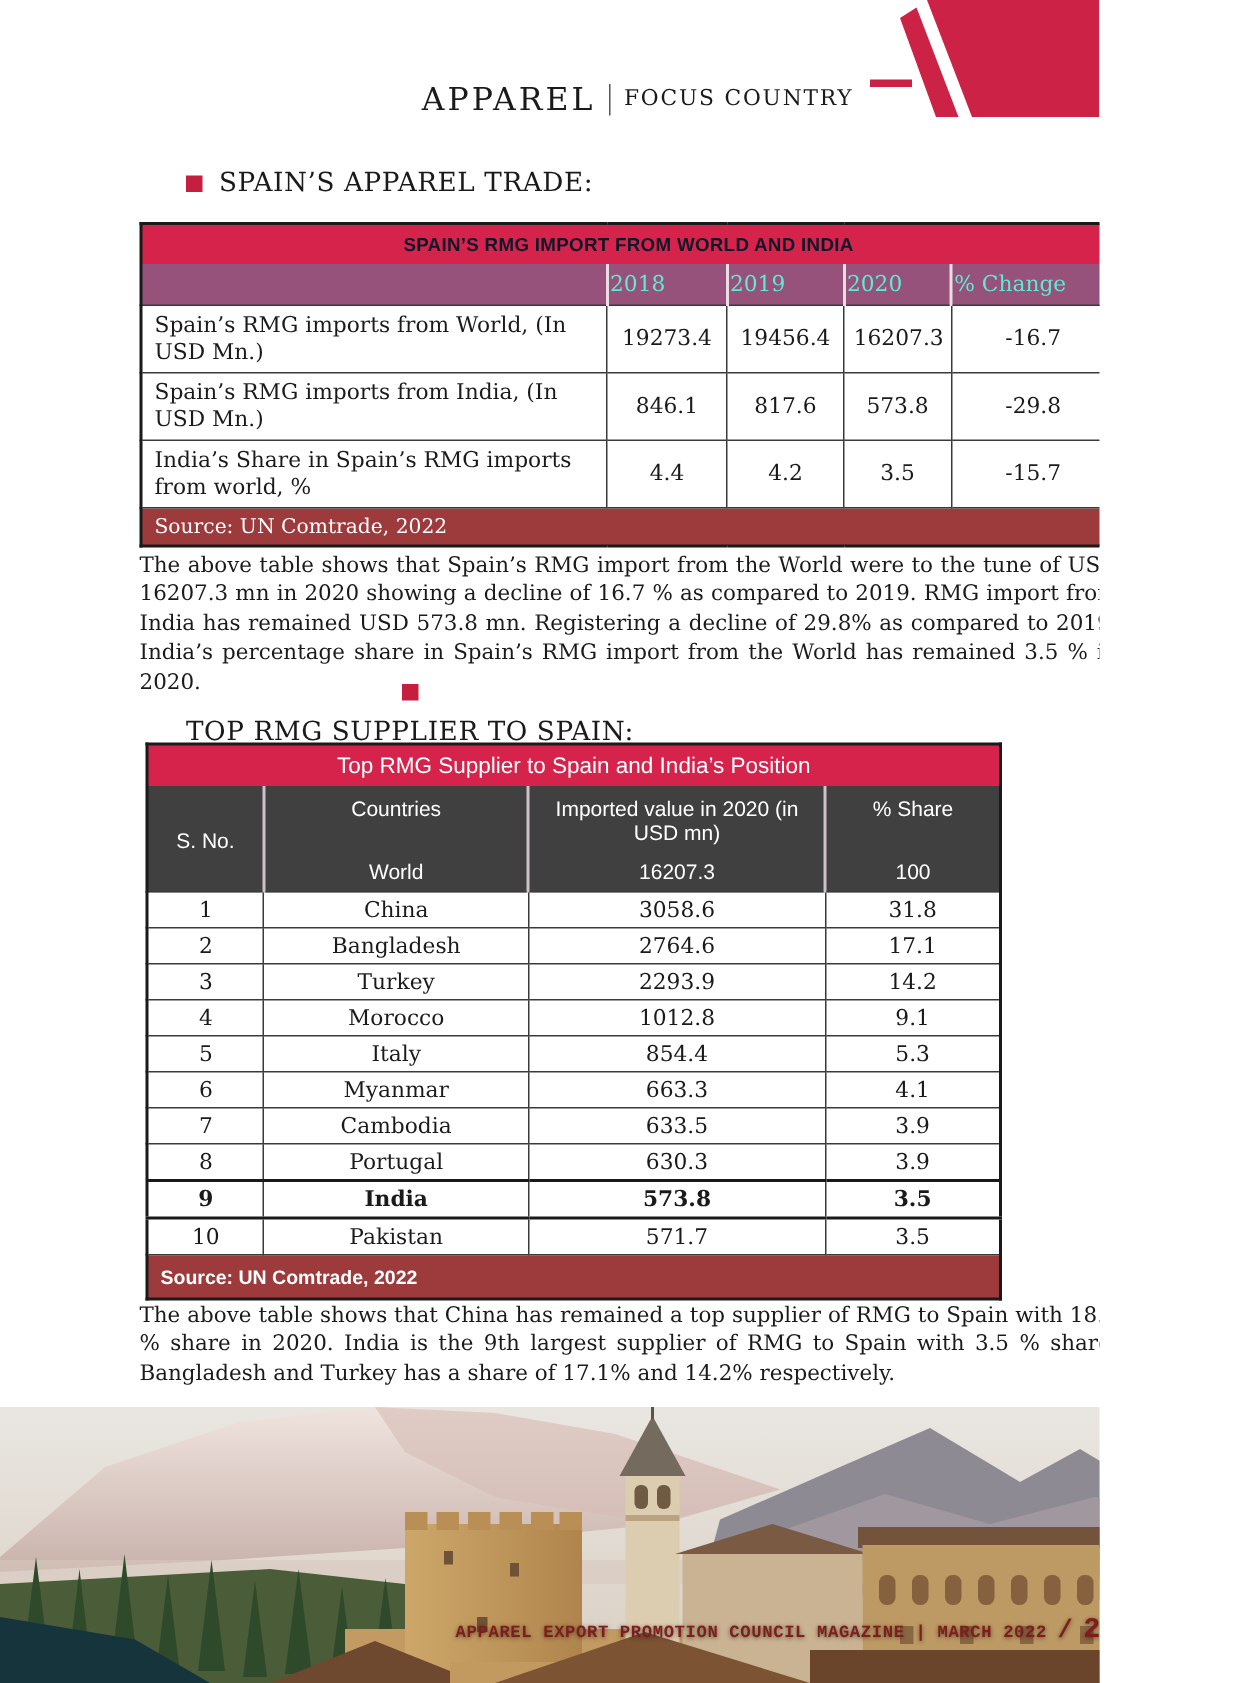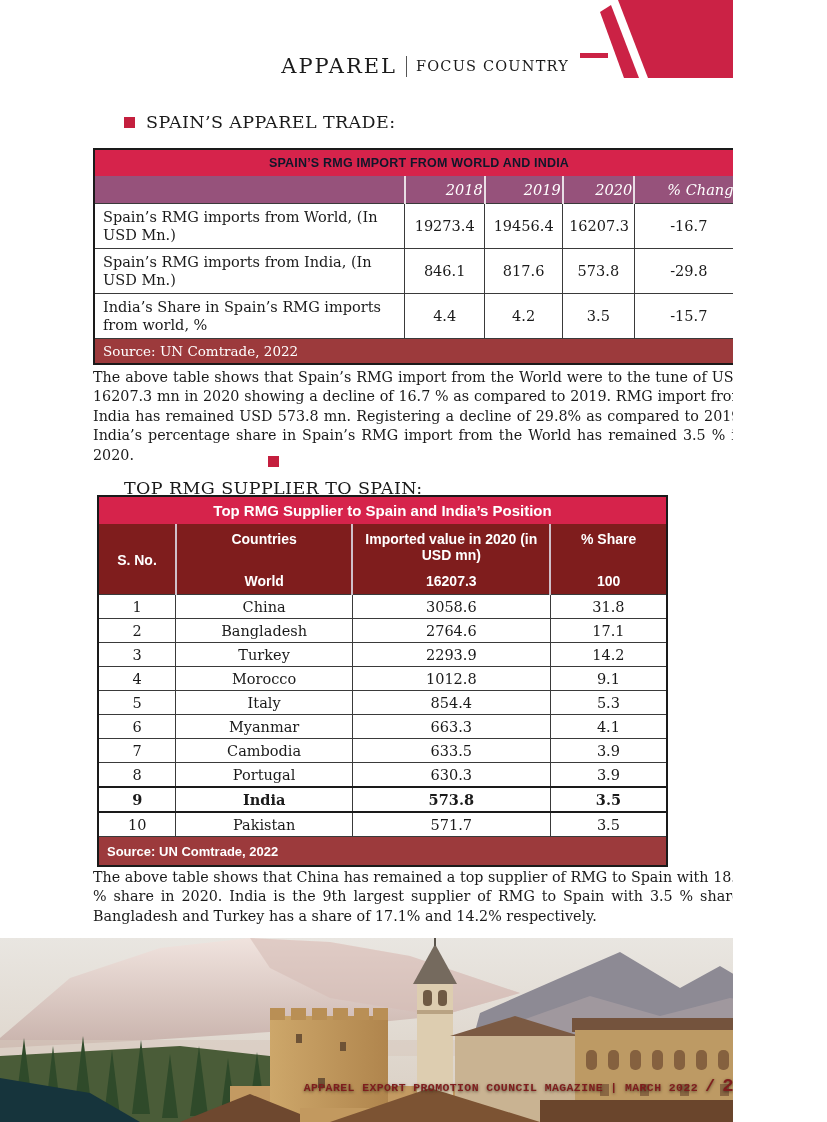--- a/index.html
+++ b/index.html
@@ -18,39 +18,39 @@
   .section-heading .bullet{width:11px;height:11px;background:#c41f3e;flex:0 0 auto;}
   .section-heading .sh-text{font-size:17.5px;letter-spacing:.4px;}
   .sh1{top:112px;}
   .sh2{top:456px;flex-direction:column;}
 
   
   table{border-collapse:collapse;table-layout:fixed;}
   .t1{position:absolute;left:93px;top:148px;width:652px;font-size:14.5px;border:2px solid #1a1a1a;}
   .t1 .title-bar th{background:#d6234b;color:#0f172a;font-family:"Liberation Sans",sans-serif;
       font-weight:bold;font-size:12.5px;height:24px;letter-spacing:.2px;text-align:center;}
-  .t1 .head-row th{background:#96527b;color:#ffffff;font-weight:normal;font-size:14.5px;height:25px;text-align:right;font-style:italic;}
+  .t1 .head-row th{background:#96527b;color:#5eead4;font-weight:normal;font-size:14.5px;height:25px;text-align:left;}
   .t1 .head-row th + th{border-left:2px solid #e8dde4;}
   .t1 tbody td{border:1px solid #3a3a3a;height:40px;text-align:center;padding:2px 6px;background:#fff;}
   .t1 tbody td.lbl{text-align:left;padding-left:8px;line-height:1.25;}
   .t1 tfoot td{background:#9c3a3c;color:#fff;height:22px;text-align:left;
       padding-left:8px;font-size:13.5px;}
 
   
   .para{position:absolute;left:93px;width:652px;margin:0;font-size:14.3px;line-height:19.4px;
         text-align:justify;}
   .p1{top:368px;}
   .p2{top:868px;}
 
   
   .t2{position:absolute;left:97px;top:495px;width:571px;font-size:14.5px;border:2px solid #1a1a1a;}
   .t2 .title-bar th{background:#d6234b;color:#fff;font-family:"Liberation Sans",sans-serif;
-      font-weight:bold;font-size:15px;height:25px;text-align:center;margin-left:31px;}
-  .t2 .head-row th{background:#7f1d1d;color:#fff;font-family:"Liberation Sans",sans-serif;
-      font-weight:bold;font-size:14px;height:70px;padding:0;vertical-align:top;}
+      font-weight:normal;font-size:15px;height:25px;text-align:center;margin-left:31px;}
+  .t2 .head-row th{background:#404040;color:#fff;font-family:"Liberation Sans",sans-serif;
+      font-weight:normal;font-size:14px;height:70px;padding:0;vertical-align:top;}
   .t2 .head-row th + th{border-left:2px solid #cfc0ca;}
   .t2 .hwrap{display:flex;flex-direction:column;justify-content:space-between;align-items:center;
       height:70px;box-sizing:border-box;padding:7px 4px 5px 4px;line-height:1.15;}
   .t2 .hwrap.center{justify-content:center;}
   .t2 tbody td{border:1px solid #3a3a3a;height:23px;text-align:center;padding:0 4px;background:#fff;}
   .t2 tbody tr.bold-row td{font-weight:bold;border-top:2px solid #1a1a1a;border-bottom:2px solid #1a1a1a;}
   .t2 tfoot td{background:#9c3a3c;color:#fff;height:26px;text-align:left;padding-left:8px;
       font-family:"Liberation Sans",sans-serif;font-weight:bold;font-size:13px;}
 
   

